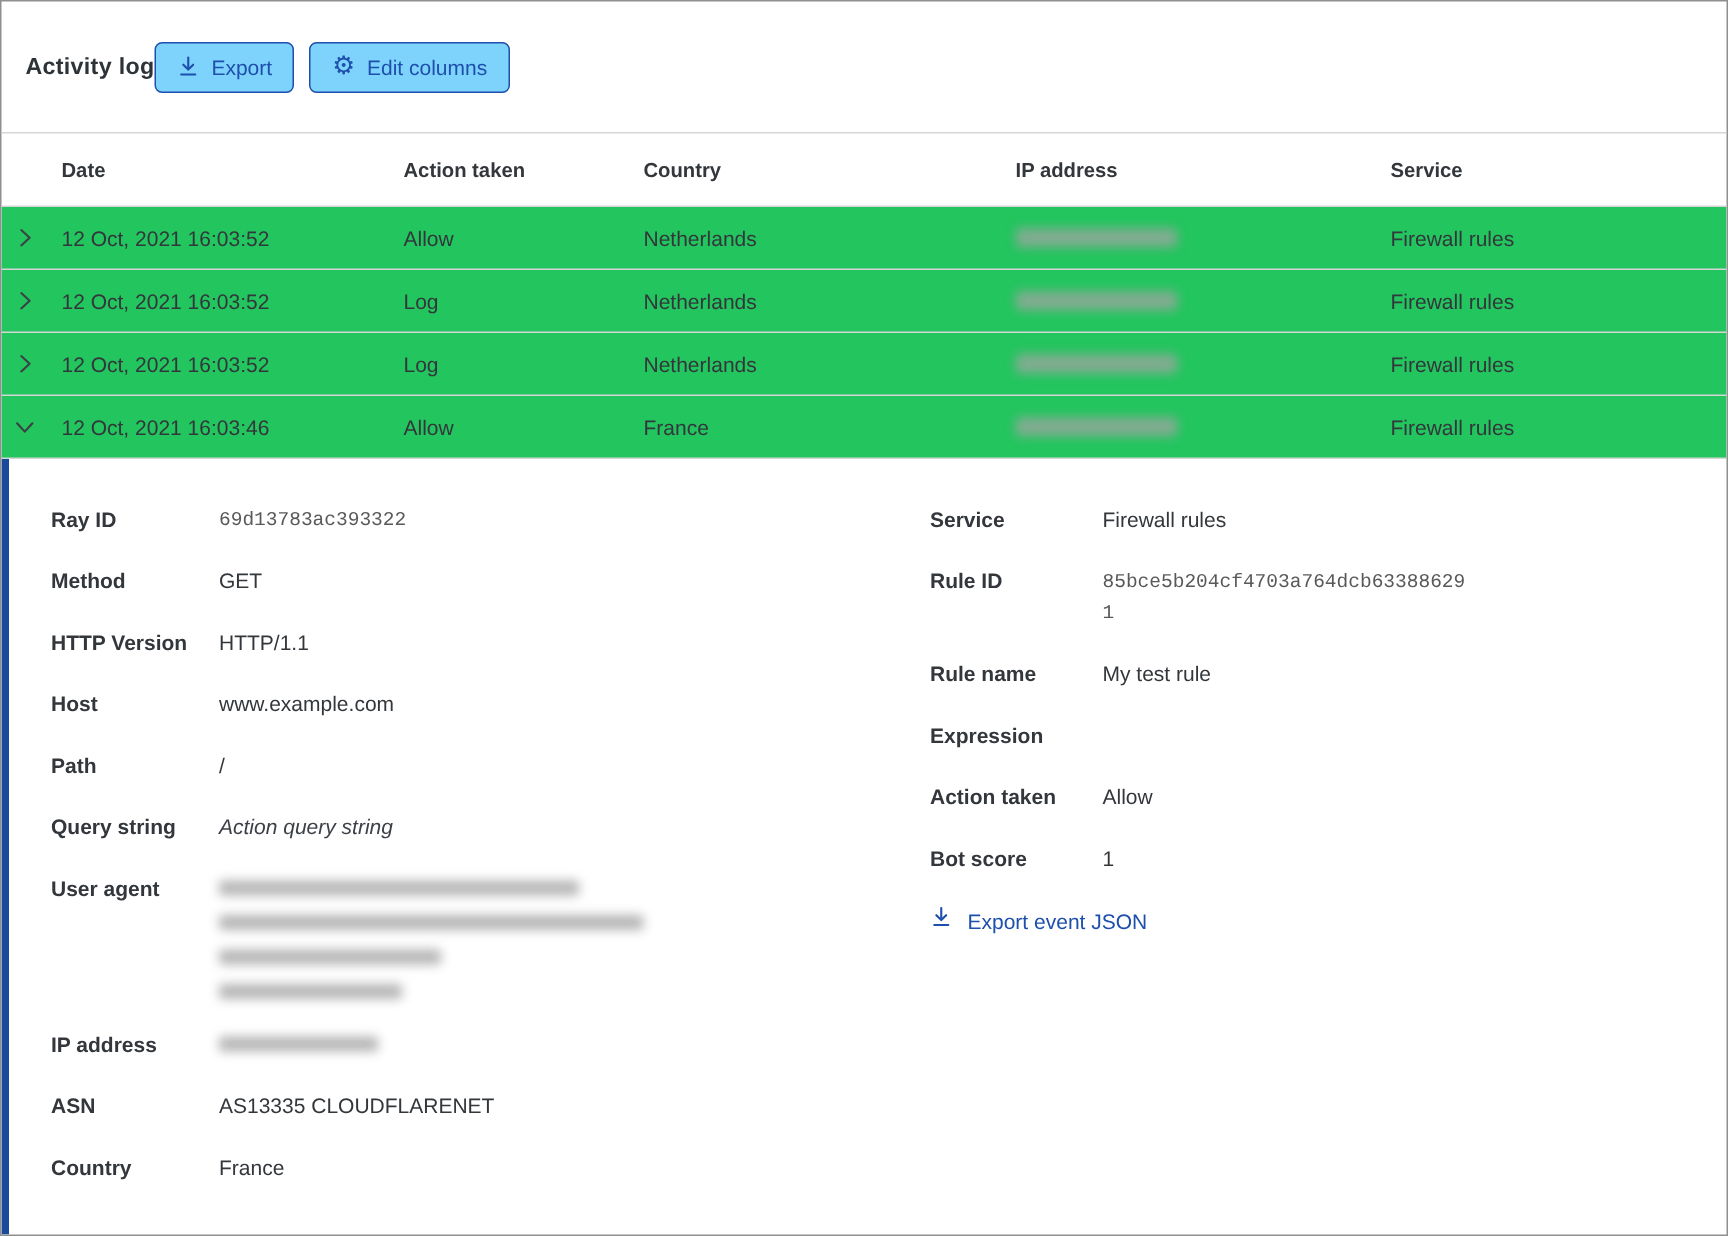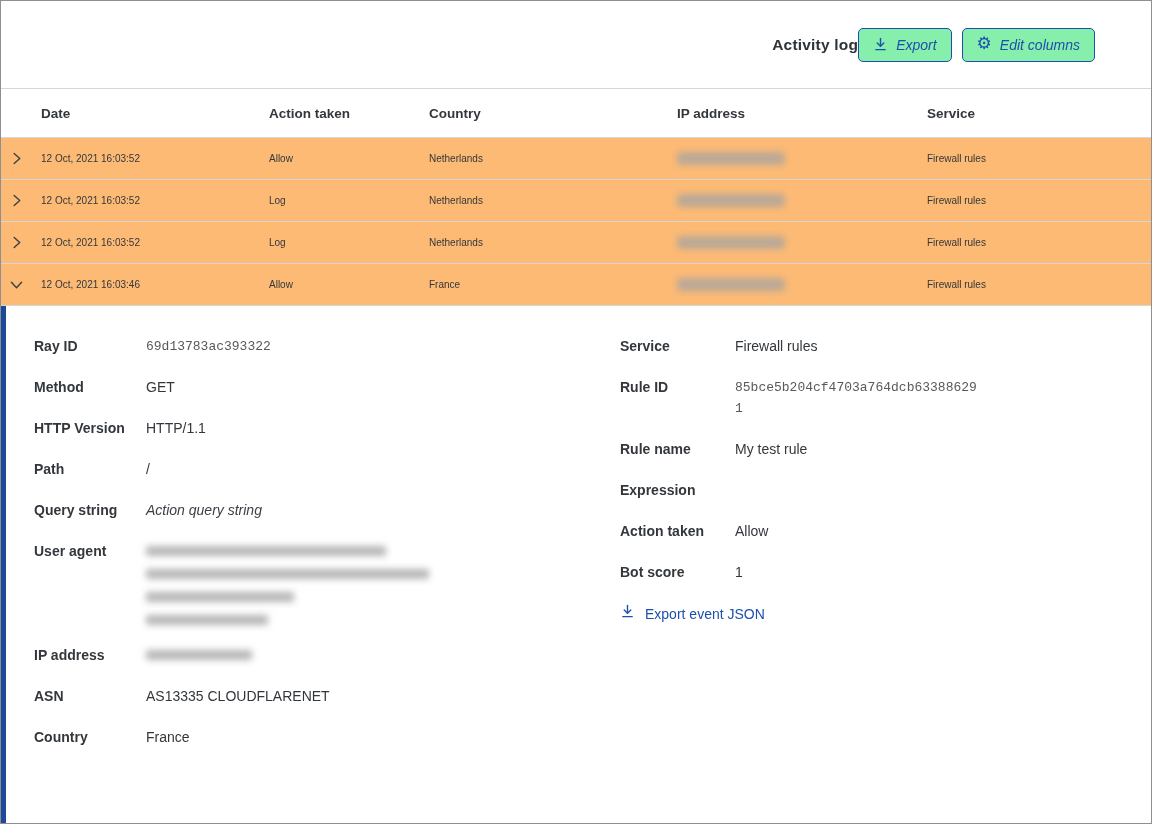--- a/index.html
+++ b/index.html
@@ -18,50 +18,50 @@
     background:#fff;
     font-family:"Liberation Sans","DejaVu Sans",sans-serif;
     color:var(--text);
     overflow:hidden;
   }
   .page{display:flex;flex-direction:column;height:100%;}
 
   
   .header{
     height:87px;flex:0 0 auto;
-    display:flex;align-items:center;justify-content:flex-end;
-    padding:0 56px;
+    display:flex;align-items:center;justify-content:flex-start;
+    padding:0 16px;
   }
   .page-title{font-size:15.5px;font-weight:700;color:#2e3338;letter-spacing:0.2px;}
   .toolbar{display:flex;gap:10px;}
   .btn{
     display:inline-flex;align-items:center;gap:8px;
     height:34px;padding:0 14px;
-    background:#86efac;border:1px solid var(--accent);border-radius:5px;
-    color:var(--accent);font-size:14px;font-family:inherit;cursor:pointer;font-style:italic;
+    background:#7dd3fc;border:1px solid var(--accent);border-radius:5px;
+    color:var(--accent);font-size:14px;font-family:inherit;cursor:pointer;
   }
   .btn .icon{display:inline-flex;align-items:center;}
   .gear-glyph{font-size:17px;line-height:1;transform:translateY(-1px);}
 
   
   .thead,.trow{
     display:grid;
     grid-template-columns:40px 228px 160px 248px 250px 1fr;
     align-items:center;
   }
   .thead{
     flex:0 0 auto;height:50px;
     border-top:1px solid var(--sep);
     border-bottom:1px solid var(--sep);
     font-weight:700;font-size:13.5px;color:#33373b;
   }
   .trow{
     flex:0 0 auto;height:42px;
     border-bottom:1px solid var(--sep);
-    font-size:10px;cursor:pointer;background:#fdba74;
+    font-size:14px;cursor:pointer;background:#22c55e;
   }
   .chev{display:flex;align-items:center;justify-content:flex-start;padding-left:9px;}
   .redacted-pill{
     width:108px;height:13px;border-radius:3px;
     background:var(--redact);filter:blur(3.5px);opacity:.75;
   }
 
   
   .detail{flex:1 1 auto;display:flex;min-height:0;}
   .detail-bar{flex:0 0 5px;background:var(--bar);}
@@ -194,20 +194,24 @@
           </div>
           <div class="drow">
             <div class="dlabel">Method</div>
             <div class="dval">GET</div>
           </div>
           <div class="drow">
             <div class="dlabel">HTTP Version</div>
             <div class="dval">HTTP/1.1</div>
           </div>
           <div class="drow">
+            <div class="dlabel">Host</div>
+            <div class="dval">www.example.com</div>
+          </div>
+          <div class="drow">
             <div class="dlabel">Path</div>
             <div class="dval">/</div>
           </div>
           <div class="drow">
             <div class="dlabel">Query string</div>
             <div class="dval italic">Action query string</div>
           </div>
           <div class="drow">
             <div class="dlabel">User agent</div>
             <div class="blur-stack dval">

